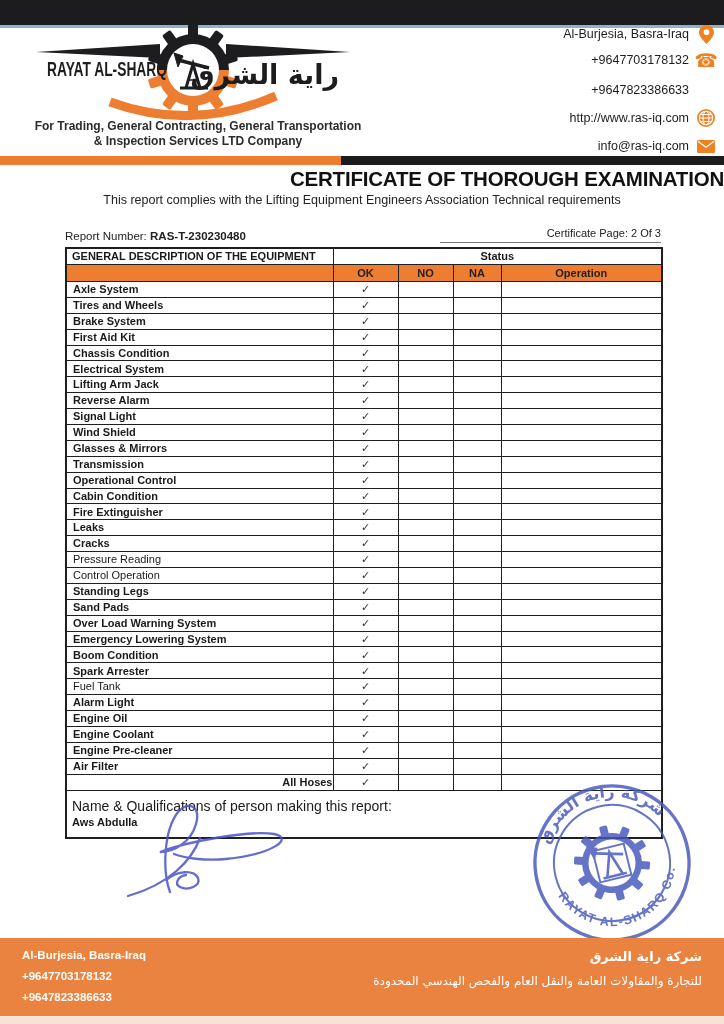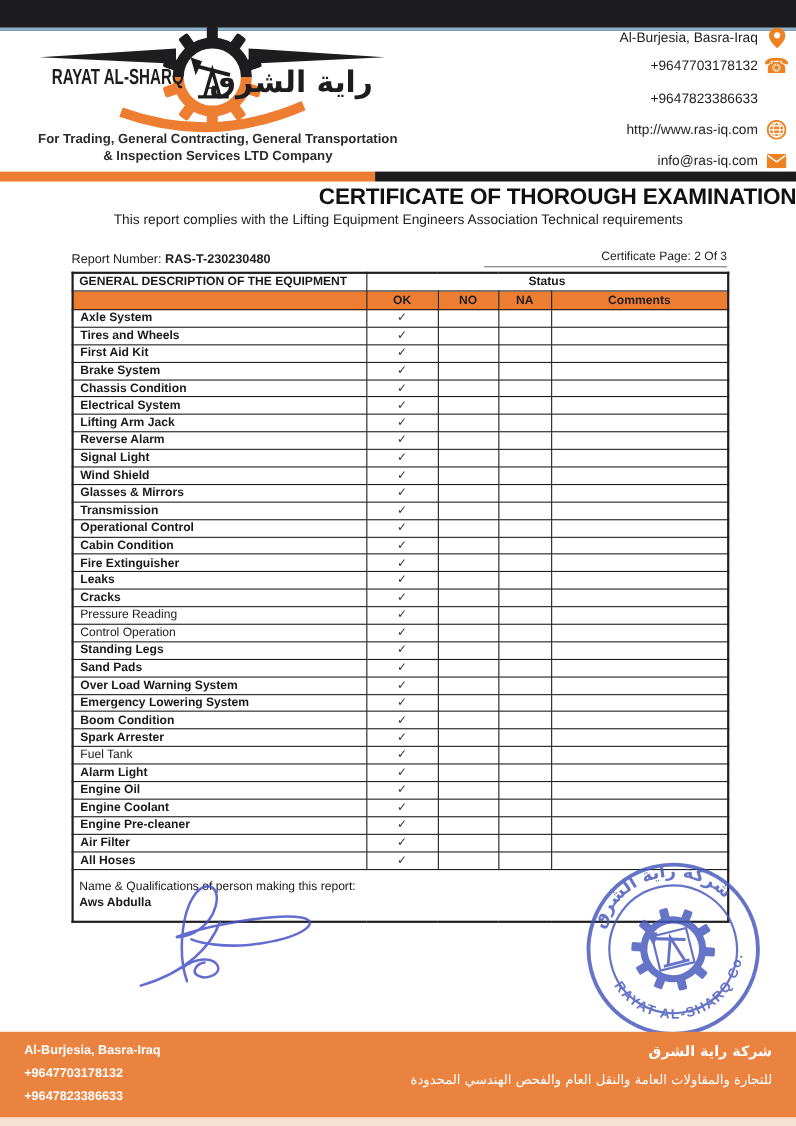--- a/index.html
+++ b/index.html
@@ -37,21 +37,21 @@
   .main-table{position:absolute;left:65px;top:247px;width:596px;border-collapse:collapse;table-layout:fixed;
               border:2px solid #1f1f1f;}
   .main-table td{border:1px solid #1f1f1f;padding:0;font-size:11px;color:#1a1a1a;vertical-align:middle;line-height:1.15;}
   .desc-h{font-weight:bold;text-align:left;padding-left:5px !important;height:15px;}
   .status-h{font-weight:bold;text-align:center;height:15px;}
   .orange-row td{background:#ED7D31;font-weight:bold;text-align:center;height:16px;color:#231f20;}
   .main-table tbody tr{height:15.9px;}
   .main-table td.label{text-align:left;padding-left:6px !important;font-weight:bold;}
   .main-table td.check{text-align:center;color:#333;}
   .person-cell{height:40px;text-align:left;padding:3px 0 3px 5px !important;vertical-align:middle;}
-  .person-label{font-size:11px;}
+  .person-label{font-size:14px;}
   .person-name{font-size:11px;font-weight:bold;margin-top:2px;}
 
   
   .signature-svg{position:absolute;left:108px;top:796px;opacity:.85;}
   .stamp-svg{position:absolute;left:530px;top:781px;opacity:.82;}
 
   
   .page-footer{position:absolute;left:0;top:938px;width:724px;height:78px;background:#EA833F;}
   .footer-left{position:absolute;left:22px;top:7px;color:#fff;font-size:11.5px;font-weight:bold;line-height:21px;}
   .footer-right{position:absolute;right:22px;top:6px;text-align:right;color:#fff;
@@ -176,54 +176,54 @@
     <thead>
       <tr>
         <td class="desc-h">GENERAL DESCRIPTION OF THE EQUIPMENT</td>
         <td class="status-h" colspan="4">Status</td>
       </tr>
       <tr class="orange-row">
         <td></td>
         <td>OK</td>
         <td>NO</td>
         <td>NA</td>
-        <td>Comments</td>
+        <td>Operation</td>
       </tr>
     </thead>
     <tbody>
 
     <tr>
           <td class="label" style="font-weight: bold;">Axle System</td>
           <td class="check">✓</td>
           <td></td>
           <td></td>
           <td></td>
         </tr>
         <tr>
           <td class="label" style="font-weight: bold;">Tires and Wheels</td>
           <td class="check">✓</td>
           <td></td>
           <td></td>
           <td></td>
         </tr>
         <tr>
+          <td class="label" style="font-weight: bold;">Brake System</td>
+          <td class="check">✓</td>
+          <td></td>
+          <td></td>
+          <td></td>
+        </tr>
+        <tr>
           <td class="label" style="font-weight: bold;">First Aid Kit</td>
           <td class="check">✓</td>
           <td></td>
           <td></td>
           <td></td>
         </tr>
         <tr>
-          <td class="label" style="font-weight: bold;">Brake System</td>
-          <td class="check">✓</td>
-          <td></td>
-          <td></td>
-          <td></td>
-        </tr>
-        <tr>
           <td class="label" style="font-weight: bold;">Chassis Condition</td>
           <td class="check">✓</td>
           <td></td>
           <td></td>
           <td></td>
         </tr>
         <tr>
           <td class="label" style="font-weight: bold;">Electrical System</td>
           <td class="check">✓</td>
           <td></td>
@@ -399,21 +399,21 @@
           <td></td>
         </tr>
         <tr>
           <td class="label" style="font-weight: bold;">Air Filter</td>
           <td class="check">✓</td>
           <td></td>
           <td></td>
           <td></td>
         </tr>
         <tr>
-          <td class="label" style="font-weight: bold;">All Hoses</td>
+          <td class="label" style="font-weight: bold; text-align: right;">All Hoses</td>
           <td class="check">✓</td>
           <td></td>
           <td></td>
           <td></td>
         </tr>
       </tbody>
     <tfoot>
       <tr>
         <td class="person-cell" colspan="5">
           <div class="person-label">Name &amp; Qualifications of person making this report:</div>

